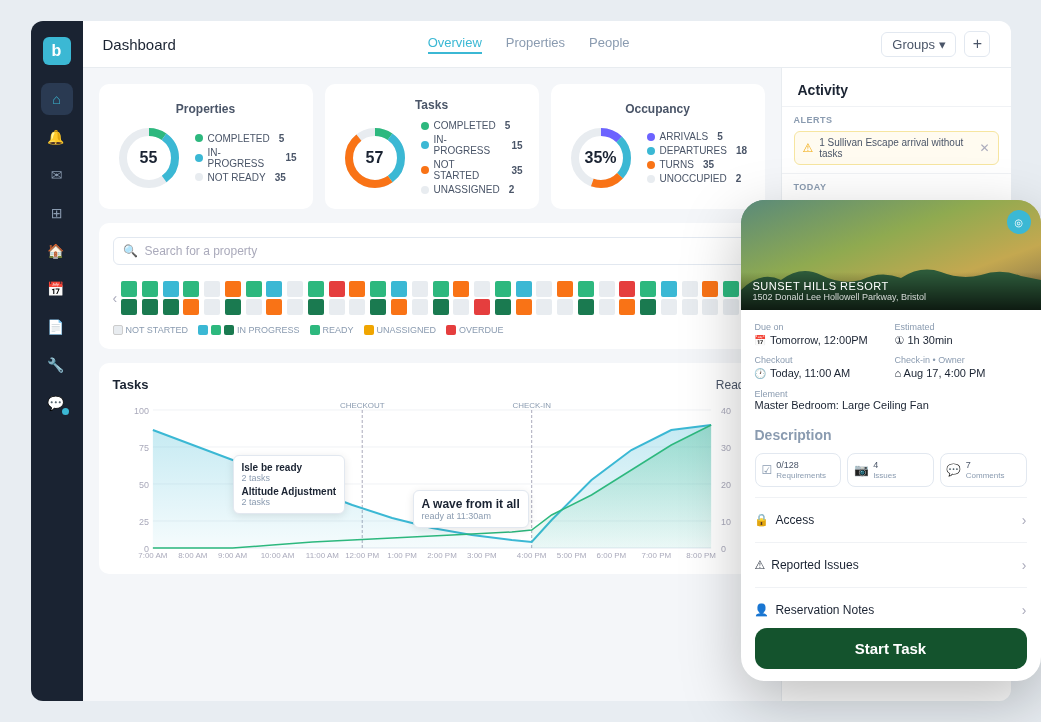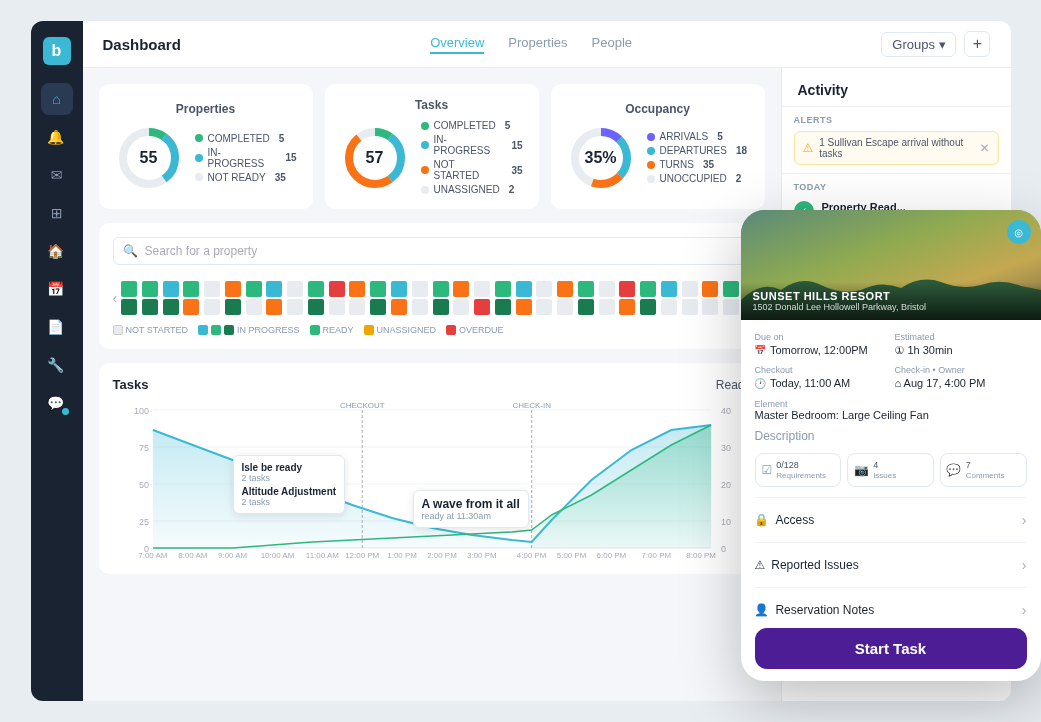--- a/index.html
+++ b/index.html
@@ -89,21 +89,21 @@
     .header {
       background: white;
       padding: 10px 20px;
       display: flex;
       align-items: center;
       justify-content: space-between;
       border-bottom: 1px solid #e8ecf0;
     }
     .header-title {
       font-size: 15px;
-      font-weight: 700;
+      font-weight: 400;
       color: #1a2332;
     }
     .header-tabs {
       display: flex;
       gap: 24px;
     }
     .header-tab {
       font-size: 13px;
       color: #8a9bb0;
       cursor: pointer;
@@ -403,21 +403,21 @@
       position: absolute;
       bottom: 0;
       left: 0;
       right: 0;
       background: linear-gradient(transparent, rgba(0,0,0,0.7));
       padding: 8px 12px;
       color: white;
     }
     .mobile-property-name {
       font-size: 11px;
-      font-weight: 700;
+      font-weight: 400;
       text-transform: uppercase;
       letter-spacing: 0.5px;
     }
     .mobile-property-addr {
       font-size: 9px;
       opacity: 0.8;
     }
     .mobile-nav-dot {
       position: absolute;
       top: 10px;
@@ -469,37 +469,38 @@
     .detail-value {
       font-size: 11px;
       color: #1a2332;
       font-weight: 500;
       display: flex;
       align-items: center;
       gap: 3px;
     }
     .detail-icon { color: #8a9bb0; font-size: 10px; }
     .element-section {
-      margin-bottom: 8px;
+      margin-bottom: 16px;
     }
     .element-label {
       font-size: 9px;
       color: #8a9bb0;
     }
     .element-value {
       font-size: 11px;
       color: #1a2332;
     }
     .description-section {
       margin-bottom: 10px;
     }
     .description-label {
-      font-size: 12px;
+      font-size: 14px;
       color: #8a9bb0;
       margin-bottom: 3px;
+      font-weight: bold;
     }
     .description-text {
       font-size: 10px;
       color: #4a5568;
       line-height: 1.4;
     }
     .stats-bar {
       display: flex;
       gap: 6px;
       margin-bottom: 10px;
@@ -525,21 +526,21 @@
     }
     .action-label {
       font-size: 12px;
       color: #1a2332;
       display: flex;
       align-items: center;
       gap: 6px;
     }
     .action-arrow { color: #aab; font-size: 14px; }
     .start-task-btn {
-      background: #4c1d95;
+      background: #14532d;
       color: white;
       width: 100%;
       padding: 12px;
       border: none;
       border-radius: 12px;
       font-size: 15px;
       font-weight: 700;
       cursor: pointer;
       margin-top: 4px;
     }

